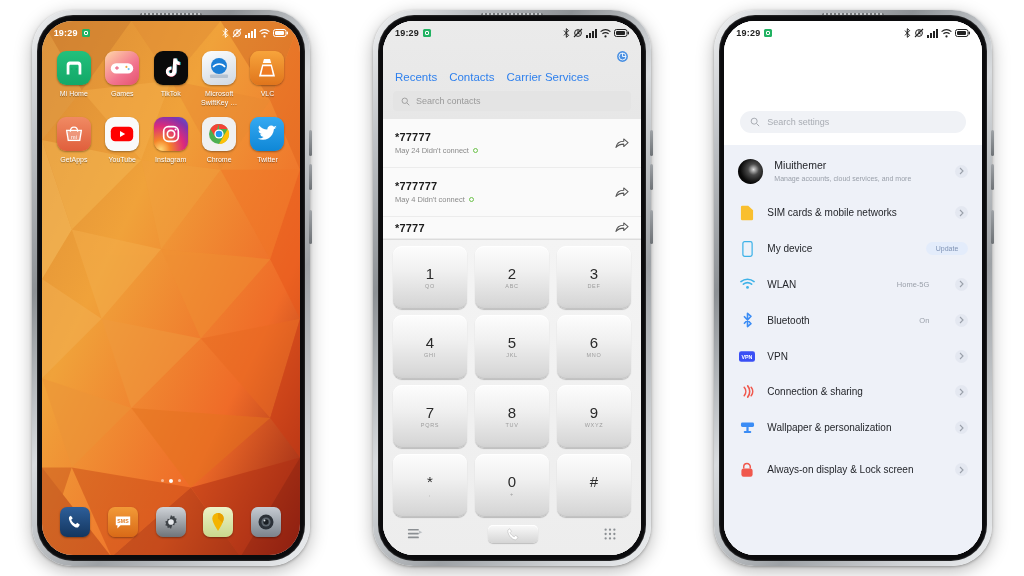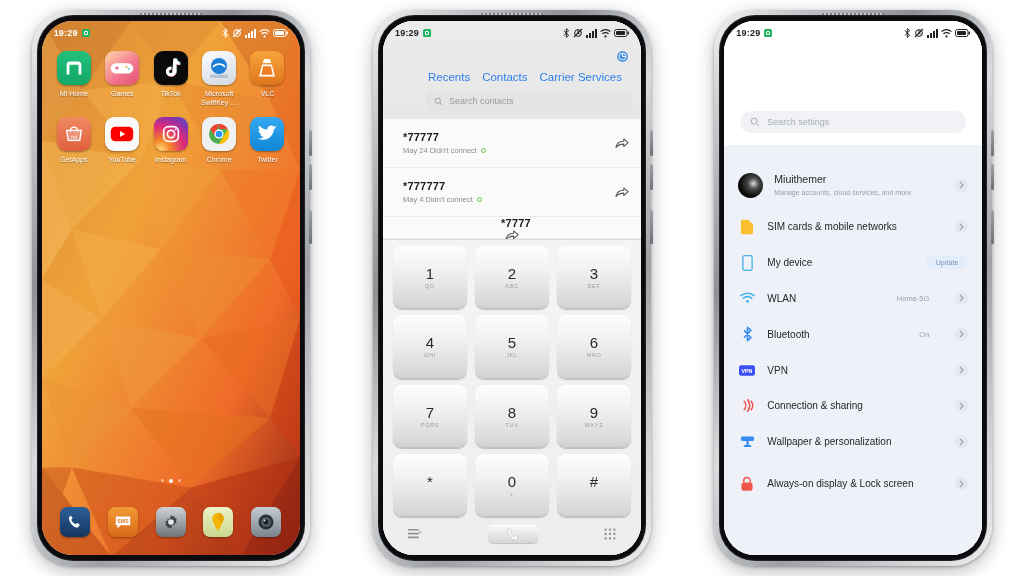--- a/index.html
+++ b/index.html
@@ -82,35 +82,35 @@
     max-width: 52px;
   }
   .page-dots { position: absolute; bottom: 72px; left: 0; right: 0; display: flex; justify-content: center; gap: 5px; }
   .page-dots i { width: 3px; height: 3px; border-radius: 50%; background: rgba(255,255,255,.5); display:block; }
   .page-dots i.on { background: #fff; width: 4px; height: 4px; }
   .dock { position: absolute; bottom: 18px; left: 0; right: 0; display: flex; justify-content: space-around; padding: 0 10px; }
   .dock .app-icon { width: 30px; height: 30px; border-radius: 7px; }
 
   
   .dialer { position: absolute; inset: 0; background: #fbfbfb; display: flex; flex-direction: column; }
-  .dialer-top { background: linear-gradient(180deg,#ebebeb 0%,#e7e7e7 100%); padding-top: 22px; padding-left: 33px; }
+  .dialer-top { background: linear-gradient(180deg,#ebebeb 0%,#e7e7e7 100%); padding-top: 22px; }
   .gear-row { height: 26px; display: flex; justify-content: flex-end; align-items: center; padding-right: 12px; }
   .tabs { display: flex; gap: 12px; padding: 2px 12px 8px; font-size: 11.5px; color: #2f80ed; }
   .tab { white-space: nowrap; }
   .search-contacts {
     margin: 0 10px 8px; height: 20px; border-radius: 4px; background: #e4e4e4;
     display: flex; align-items: center; gap: 6px; padding: 0 8px;
     font-size: 9px; color: #9a9a9a;
   }
   .calllog { flex: 0 0 auto; background: #fff; overflow: hidden; }
   .call-row {
     height: 49px; display: flex; align-items: center; padding: 0 12px;
     border-bottom: 1px solid #ececec; background: #fafafa;
   }
-  .call-main { flex: 1; margin-left: 8px; }
+  .call-main { flex: 1; }
   .call-num { font-size: 11px; color: #1a1a1a; font-weight: 600; letter-spacing: .2px; }
   .call-sub { font-size: 7.5px; color: #8a8a8a; margin-top: 3px; display: flex; align-items: center; gap: 4px; }
   .call-dot { width: 5px; height: 5px; border-radius: 50%; border: 1.2px solid #6cc24a; }
   .keypad {
     background: linear-gradient(180deg,#f4f4f4,#ededed);
     padding: 6px 10px 4px; flex: 1; display: flex; flex-direction: column;
     border-top: 1px solid #dcdcdc;
   }
   .kp-grid { display: grid; grid-template-columns: repeat(3,1fr); gap: 6px 8px; flex: 1; }
   .key {
@@ -131,21 +131,21 @@
 
   
   .settings { position: absolute; inset: 0; background: #fff; display: flex; flex-direction: column; }
   .set-head { padding: 22px 0 0; background: #fff; height: 124px; position: relative; }
   .search-settings {
     position: absolute; bottom: 12px; left: 16px; right: 16px;
     height: 22px; border-radius: 11px; background: #f0f2f6;
     display: flex; align-items: center; gap: 7px; padding: 0 10px;
     font-size: 9px; color: #a8acb3;
   }
-  .set-list { flex: 1; background: #eef1f8; overflow: hidden; padding-top: 16px; }
+  .set-list { flex: 1; background: #eef1f8; overflow: hidden; padding-top: 2px; }
   .set-row {
     display: flex; align-items: center; gap: 11px;
     padding: 0 14px; min-height: 35.8px;
   }
   .set-row.tall { min-height: 48px; }
   .set-ico { width: 18px; display: flex; align-items: center; justify-content: center; flex: 0 0 18px; }
   .avatar {
     width: 25px; height: 25px; border-radius: 50%;
     background: radial-gradient(circle at 62% 42%, #d9d9d9 0%, #4a4a4a 26%, #0a0a0a 62%, #000 100%);
     flex: 0 0 25px;
@@ -536,21 +536,21 @@
                     <span>May 4 Didn't connect</span>
                     <span class="call-dot"></span>
                   </div>
               </div>
               <span class="ico">
                   <svg width="14" height="13" viewBox="0 0 16 15">
                     <path d="M1 12c1-5 5-7 9-7V2.2L15 6.6 10 11V8.2C6.5 8.2 3.4 9.4 1 12z" fill="none" stroke="#555" stroke-width="1.2" stroke-linejoin="round"></path>
                   </svg>
                 </span>
             </div>
-            <div class="call-row" style="height:22px;flex-direction:column;">
+            <div class="call-row" style="height:22px;">
               <div class="call-main">
                 <div class="call-num">*7777</div>
               </div>
               <span class="ico">
                   <svg width="14" height="13" viewBox="0 0 16 15">
                     <path d="M1 12c1-5 5-7 9-7V2.2L15 6.6 10 11V8.2C6.5 8.2 3.4 9.4 1 12z" fill="none" stroke="#555" stroke-width="1.2" stroke-linejoin="round"></path>
                   </svg>
                 </span>
             </div>
           </div>

